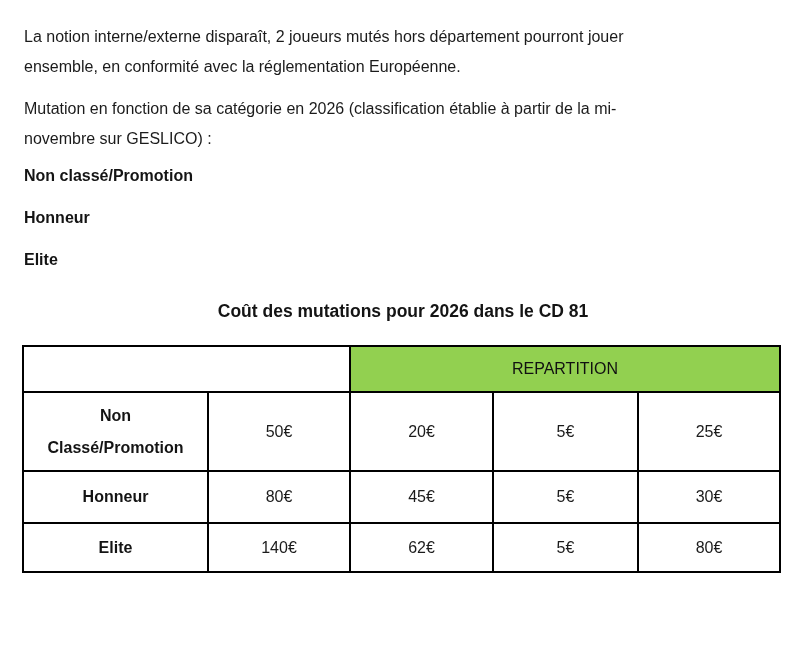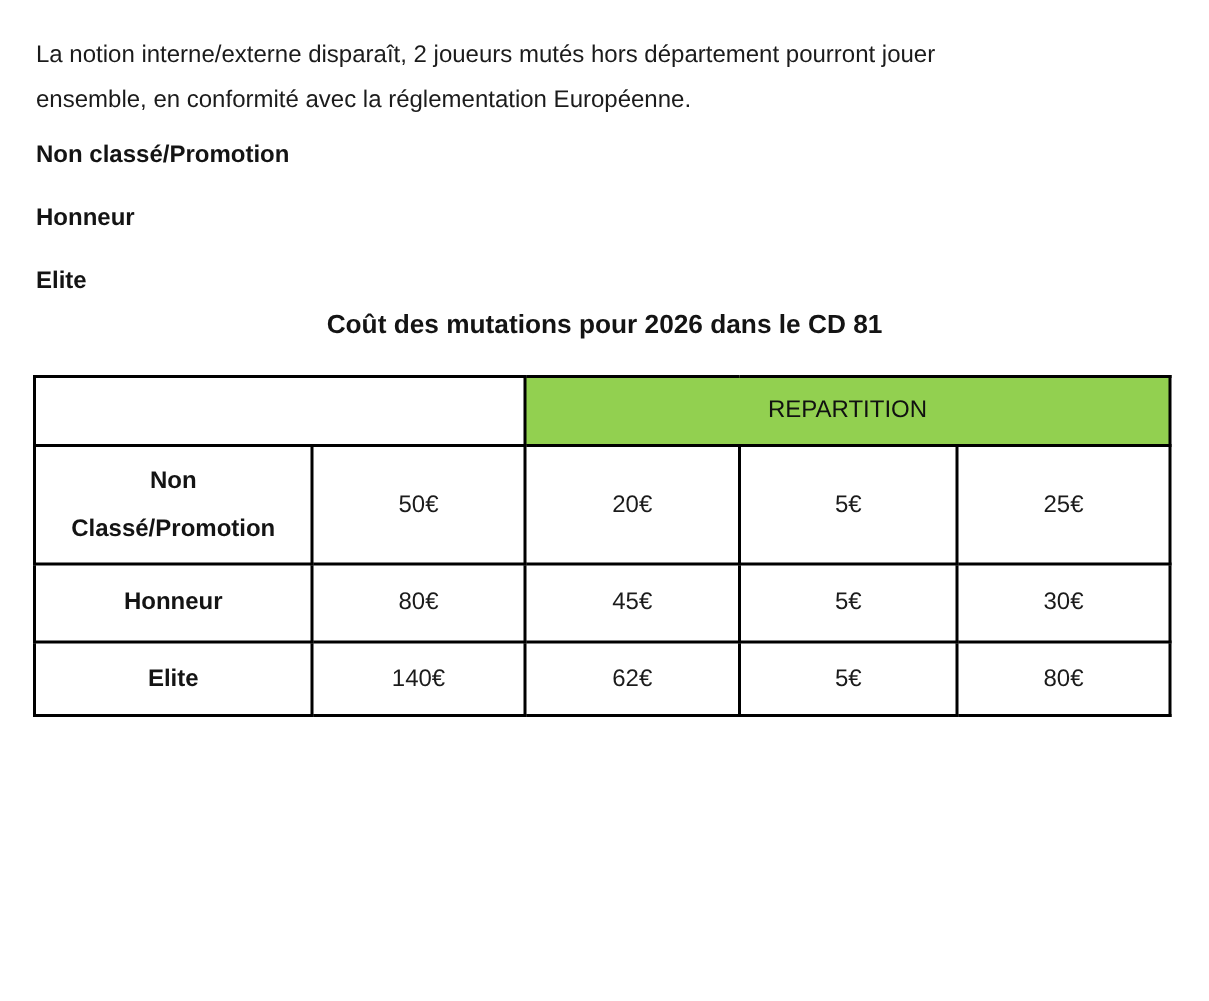--- a/index.html
+++ b/index.html
@@ -36,21 +36,21 @@
     font-size: 16px;
     line-height: 20px;
     font-weight: 700;
     color: #141414;
   }
   .cat-0 { margin-top: 12px; }
   .cat-1 { margin-top: 22px; }
   .cat-2 { margin-top: 22px; }
 
   .table-heading {
-    margin-top: 7px;
+    margin-top: 30px;
     text-align: center;
     font-size: 17.5px;
     line-height: 22px;
     font-weight: 700;
     color: #141414;
   }
 
   table.mutations {
     margin: 23px 0 0 22px;
     border-collapse: collapse;
@@ -92,20 +92,22 @@
 </style>
 </head>
 <body>
 
 <div class="doc">
 
 
   <p class="para para-intro">La notion interne/externe disparaît, 2 joueurs mutés hors département pourront jouer
 ensemble, en conformité avec la réglementation Européenne.</p>
 
+  <p class="para para-classification">Mutation en fonction de sa catégorie en 2026 (classification établie à partir de la mi-
+novembre sur GESLICO) :</p>
 
   <div class="category-item cat-0">Non classé/Promotion</div>
 
   <div class="category-item cat-1">Honneur</div>
 
   <div class="category-item cat-2">Elite</div>
 
   <h2 class="table-heading">Coût des mutations pour 2026 dans le CD 81</h2>
 
   <table class="mutations">

